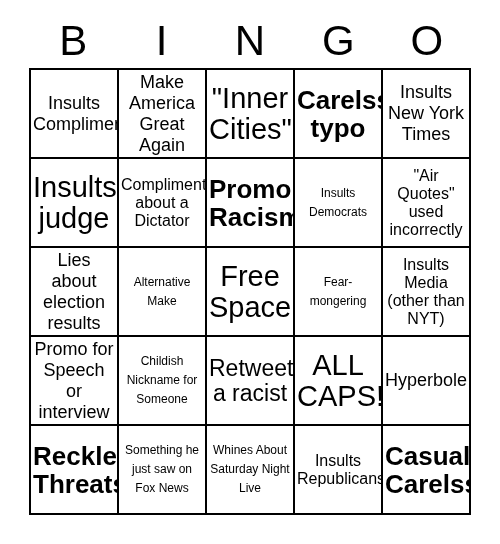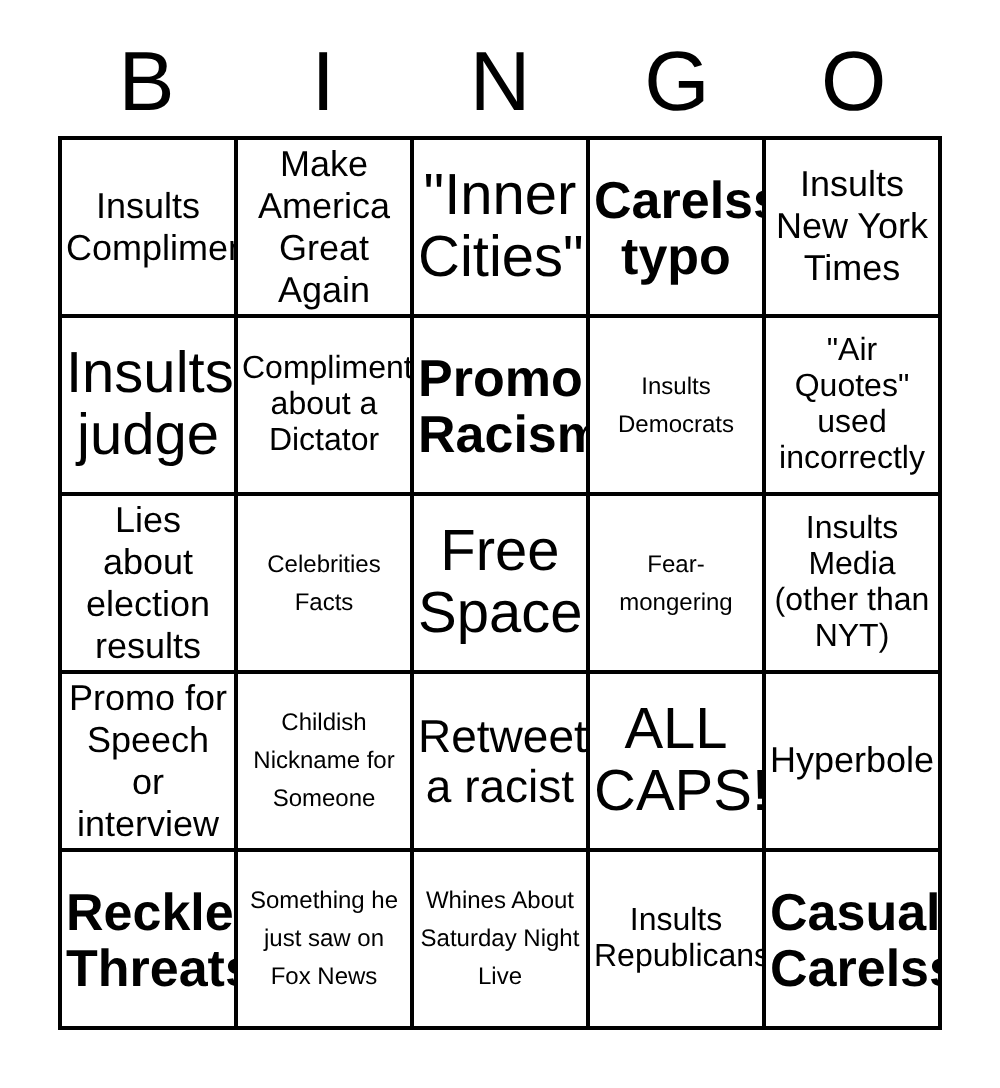--- a/index.html
+++ b/index.html
@@ -126,21 +126,21 @@
         <span class="cell-text">Insults Democrats</span>
       </div>
     <div class="bingo-cell fs-xs">
         <span class="cell-text">"Air Quotes" used incorrectly</span>
       </div>
 
     <div class="bingo-cell fs-md">
         <span class="cell-text">Lies about election results</span>
       </div>
     <div class="bingo-cell fs-sm">
-        <span class="cell-text">Celebrities Facts</span>
+        <span class="cell-text">Alternative Make</span>
       </div>
     <div class="bingo-cell fs-xxl">
         <span class="cell-text">Free Space!</span>
       </div>
     <div class="bingo-cell fs-sm">
         <span class="cell-text">Fear-mongering</span>
       </div>
     <div class="bingo-cell fs-xs">
         <span class="cell-text">Insults Media (other than NYT)</span>
       </div>

